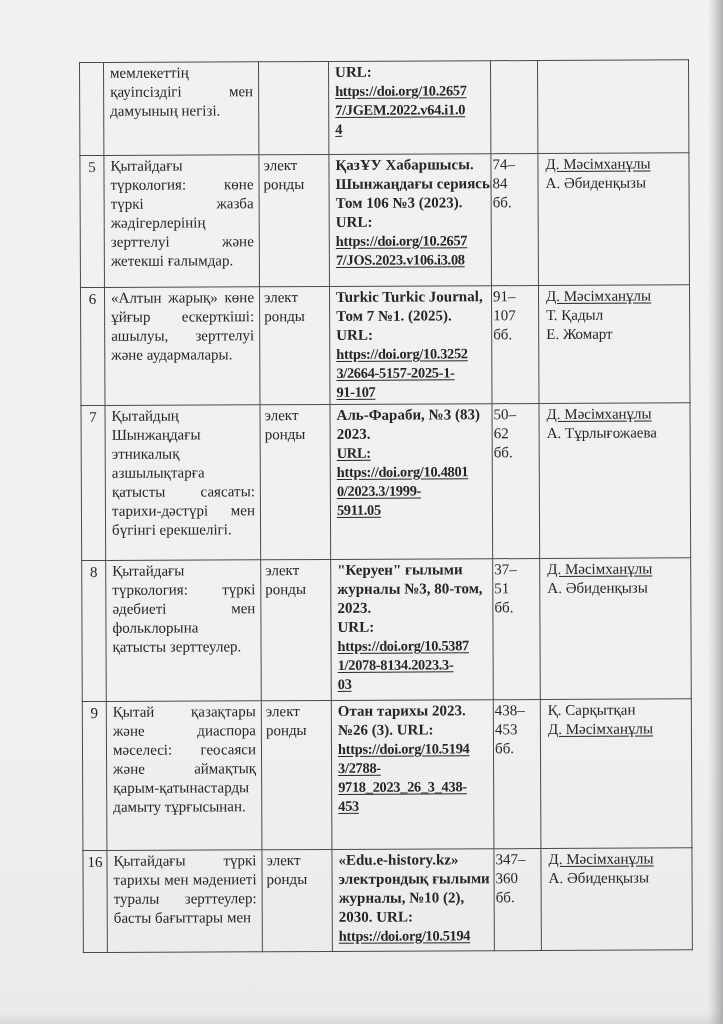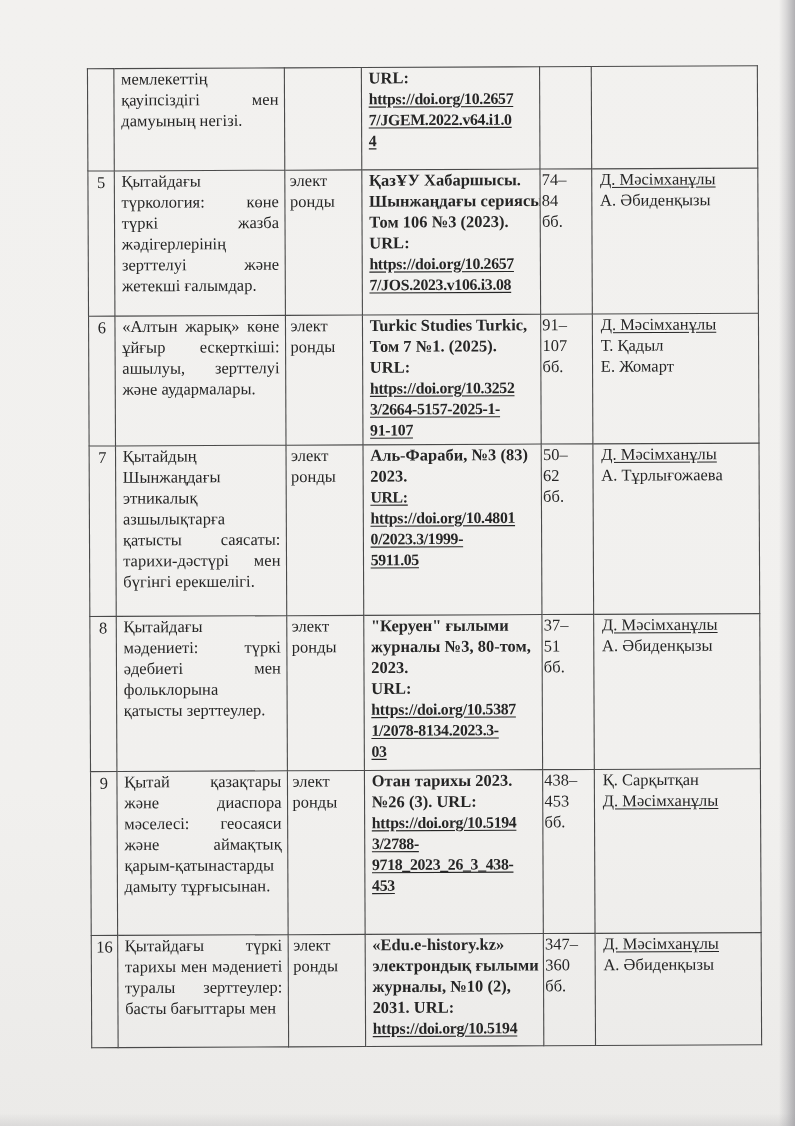--- a/index.html
+++ b/index.html
@@ -90,21 +90,21 @@
           </td>
         </tr>
         <tr style="height: 116px;">
           <td class="c-num">6</td>
           <td class="c-title">«Алтын жарық» көне ұйғыр ескерткіші: ашылуы, зерттелуі және аудармалары.</td>
           <td class="c-fmt">
             <div>элект</div>
             <div>ронды</div>
           </td>
           <td class="c-src">
-            <div class="src-line">Turkic Studies Turkic,</div>
+            <div class="src-line">Turkic Turkic Journal,</div>
             <div class="src-line">Том 7 №1. (2025).</div>
             <div class="src-line">URL:</div>
             <div class="src-line u">https://doi.org/10.3252</div>
             <div class="src-line u">3/2664-5157-2025-1-</div>
             <div class="src-line u">91-107</div>
           </td>
           <td class="c-pages">
             <div>91–</div>
             <div>107</div>
             <div>бб.</div>
@@ -135,21 +135,21 @@
             <div>62</div>
             <div>бб.</div>
           </td>
           <td class="c-auth">
             <div class="u">Д. Мәсімханұлы</div>
             <div class="">А. Тұрлығожаева</div>
           </td>
         </tr>
         <tr style="height: 141px;">
           <td class="c-num">8</td>
-          <td class="c-title">Қытайдағы мәдениеті: түркі әдебиеті мен фольклорына қатысты зерттеулер.</td>
+          <td class="c-title">Қытайдағы түркология: түркі әдебиеті мен фольклорына қатысты зерттеулер.</td>
           <td class="c-fmt">
             <div>элект</div>
             <div>ронды</div>
           </td>
           <td class="c-src">
             <div class="src-line">"Керуен" ғылыми</div>
             <div class="src-line">журналы №3, 80-том,</div>
             <div class="src-line">2023.</div>
             <div class="src-line">URL:</div>
             <div class="src-line u">https://doi.org/10.5387</div>
@@ -195,21 +195,21 @@
           <td class="c-num">16</td>
           <td class="c-title">Қытайдағы түркі тарихы мен мәдениеті туралы зерттеулер: басты бағыттары мен</td>
           <td class="c-fmt">
             <div>элект</div>
             <div>ронды</div>
           </td>
           <td class="c-src">
             <div class="src-line">«Edu.e-history.kz»</div>
             <div class="src-line">электрондық ғылыми</div>
             <div class="src-line">журналы, №10 (2),</div>
-            <div class="src-line">2031. URL:</div>
+            <div class="src-line">2030. URL:</div>
             <div class="src-line u">https://doi.org/10.5194</div>
           </td>
           <td class="c-pages">
             <div>347–</div>
             <div>360</div>
             <div>бб.</div>
           </td>
           <td class="c-auth">
             <div class="u">Д. Мәсімханұлы</div>
             <div class="">А. Әбиденқызы</div>

